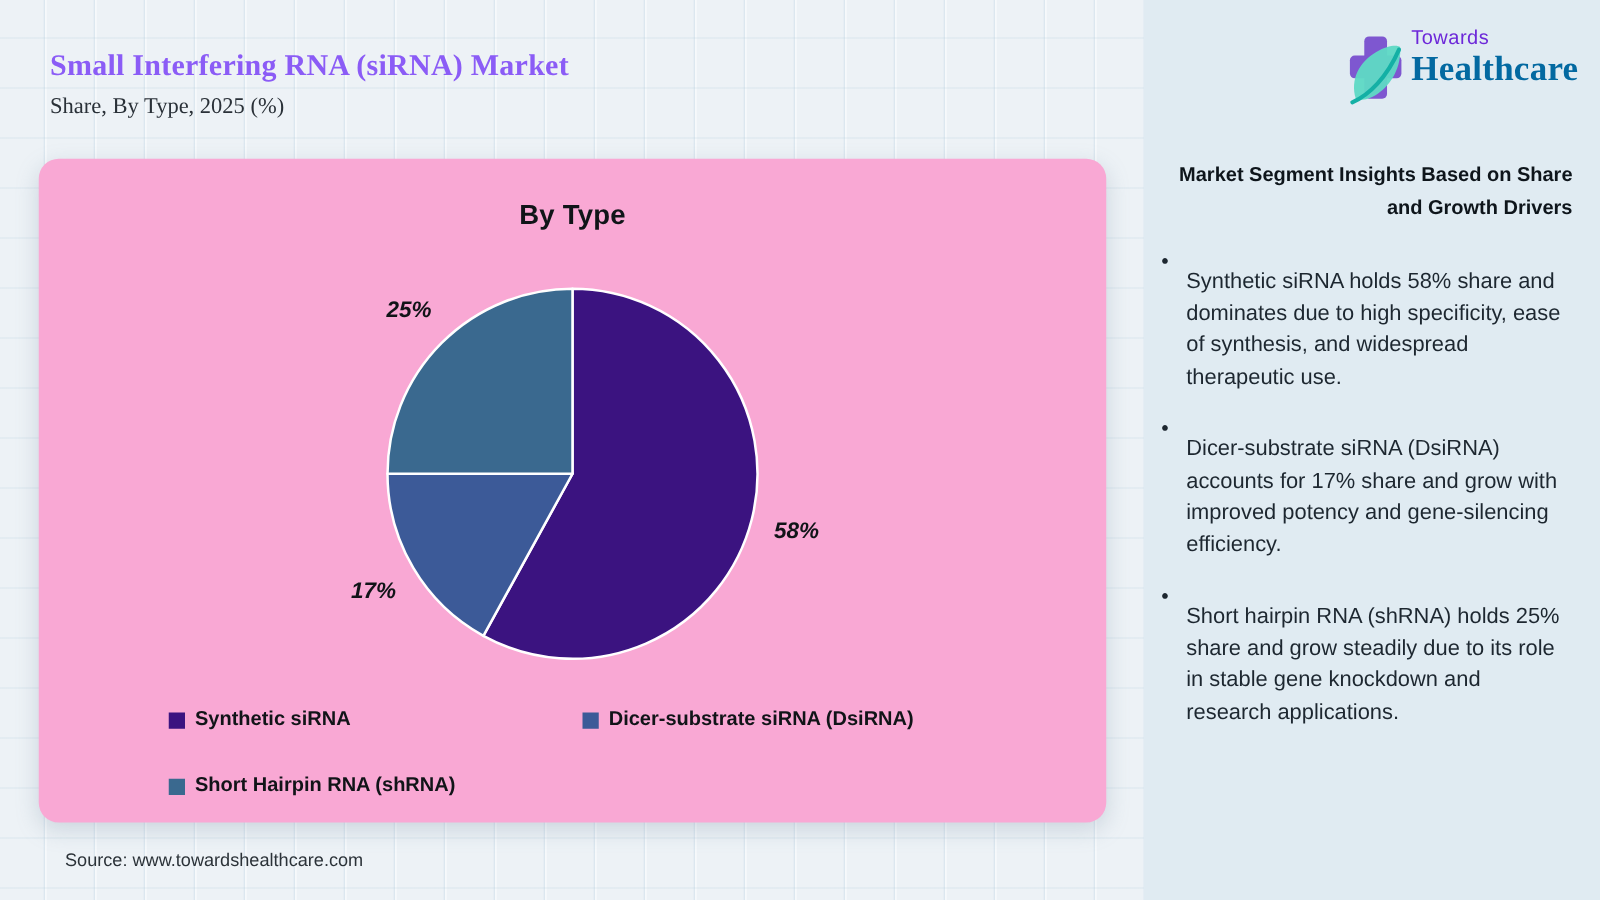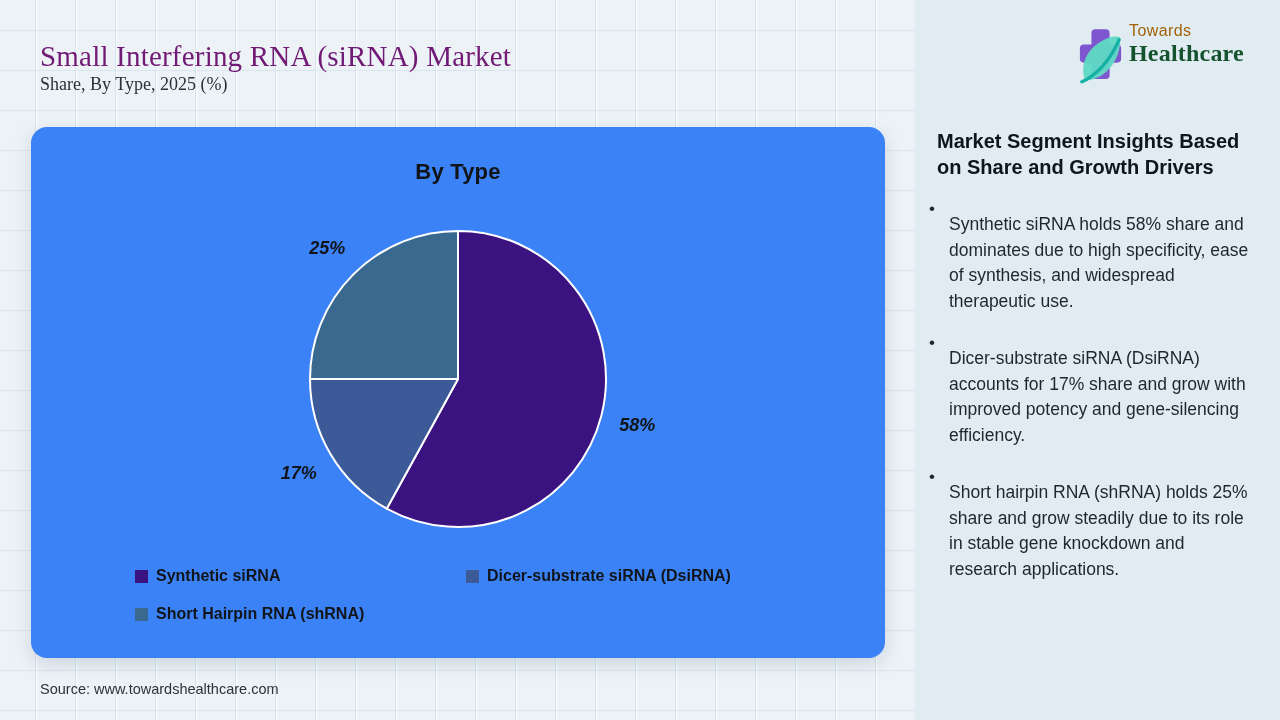--- a/index.html
+++ b/index.html
@@ -16,71 +16,71 @@
     background-position:-5px -10px, -5px -10px, -4px -10px;
   }
   .right-panel {
     position:absolute; left:915px; top:0; width:365px; height:720px;
     background:#e0ebf2;
   }
   
   .page-title {
     position:absolute; left:40px; top:40px;
     font-family:"Liberation Serif", serif;
-    font-weight:normal; font-size:29px; color:#701a75; letter-spacing:0.2px;
+    font-weight:bold; font-size:24px; color:#8b5cf6; letter-spacing:0.2px;
   }
   .page-subtitle {
     position:absolute; left:40px; top:74px;
     font-family:"Liberation Serif", serif;
     font-size:18px; color:#2a3138;
   }
   
   .logo { position:absolute; left:1078px; top:22px; display:flex; align-items:flex-start; }
   .logo-mark { width:46px; height:58px; margin-top:4px; }
   .logo-text { margin-left:5px; }
-  .logo-top { font-size:16px; color:#a16207; letter-spacing:0.4px; }
+  .logo-top { font-size:16px; color:#6d28d9; letter-spacing:0.4px; }
   .logo-bottom {
     font-family:"Liberation Serif", serif; font-weight:bold;
-    font-size:24px; color:#14532d; margin-top:0px; letter-spacing:0.2px;
+    font-size:28px; color:#0369a1; margin-top:0px; letter-spacing:0.2px;
   }
   
   .card {
     position:absolute; left:31px; top:127px; width:854px; height:531px;
-    background:#3b82f6; border-radius:16px;
+    background:#f9a8d4; border-radius:16px;
     box-shadow:0 6px 18px rgba(120,140,160,0.28);
   }
   .chart-title {
     position:absolute; left:0; right:0; top:32px; text-align:center;
     font-size:22px; font-weight:bold; color:#101418; letter-spacing:0.2px;
   }
   .pie-svg { position:absolute; left:0; top:0; }
   .pie-label {
     position:absolute; transform:translate(-50%,-50%);
     font-size:18px; font-weight:bold; color:#111418; white-space:nowrap;font-style:italic;
   }
   .legend {
     position:absolute; left:104px; top:440px;
-    display:grid; grid-template-columns:331px auto; row-gap:20px;
+    display:grid; grid-template-columns:331px auto; row-gap:35px;
   }
   .legend-item { display:flex; align-items:center; }
   .legend-swatch { width:13px; height:13px; margin-right:8px; flex:0 0 auto; }
   .legend-label { font-size:16px; font-weight:bold; color:#111418; white-space:nowrap; }
   
   .sidebar { position:absolute; left:915px; top:0; width:365px; height:720px; }
   .sidebar-heading {
-    margin:128px 22px 0 22px; text-align:left;
-    font-size:20px; font-weight:bold; color:#0e151b; line-height:26px;
+    margin:128px 22px 0 22px; text-align:right;
+    font-size:16px; font-weight:bold; color:#0e151b; line-height:26px;
   }
   .sidebar-bullets { list-style:none; margin:16px 24px 0 14px; }
   .sidebar-bullets li { display:flex; margin-bottom:16px; }
   .bullet-dot { width:20px; flex:0 0 auto; font-size:17px; color:#1d2730; line-height:26px; }
   .bullet-text { font-size:17.5px; color:#1d2730; line-height:25.5px;margin-top:16px; }
   
   .source-line {
-    position:absolute; left:40px; top:681px;
+    position:absolute; left:52px; top:681px;
     font-size:14.5px; color:#2b3238;
   }
 </style>
 </head>
 <body>
 
 <div class="right-panel"></div>
 
 <div class="page-title">Small Interfering RNA (siRNA) Market</div>
 <div class="page-subtitle">Share, By Type, 2025 (%)</div>

